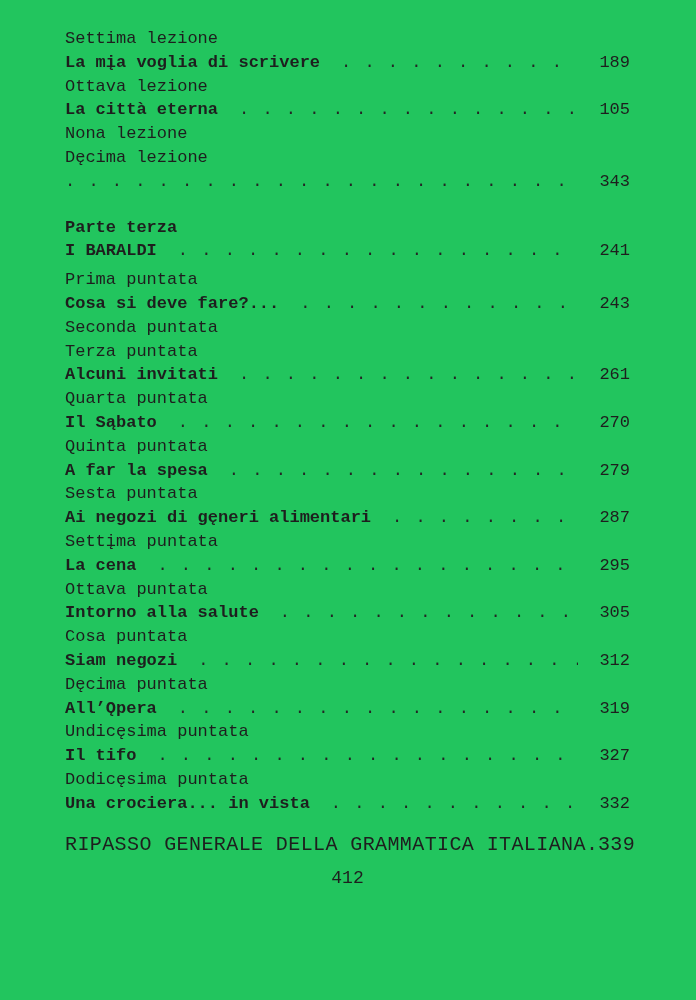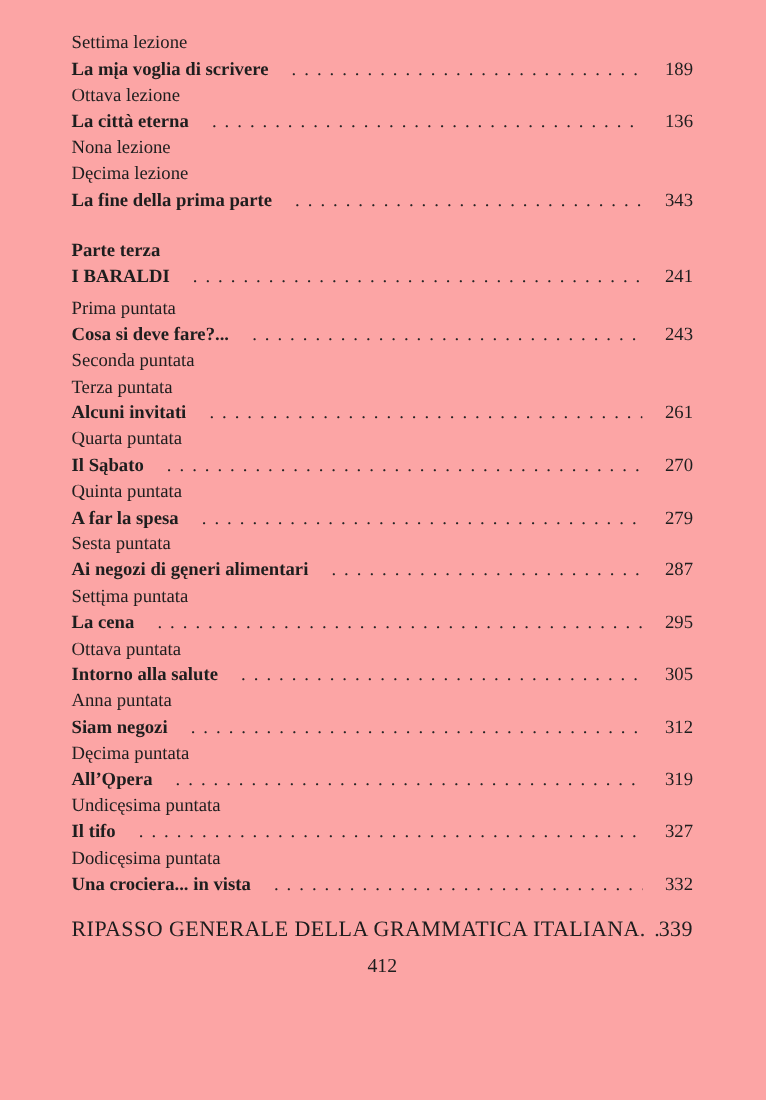--- a/index.html
+++ b/index.html
@@ -1,24 +1,24 @@
 <!DOCTYPE html>
 <html><head>
 <meta charset="utf-8">
 <style>
   html, body { margin: 0; padding: 0; background: #e8e8e8; }
   .book-page {
     position: relative;
     width: 696px;
     height: 1000px;
     margin: 0 auto;
-    background: #fca5a5;
+    background: #22c55e;
     box-sizing: border-box;
     padding: 27px 66px 0 65px;
-    font-family: Liberation Serif, serif;
+    font-family: Liberation Mono, monospace;
     color: #1e1e1e;
     overflow: hidden;
   }
   .toc { font-size: 17px; line-height: 23.8px; }
   .entry { margin: 0; }
   .entry.gap-lg { margin-top: 22px; }
   .entry.gap-md { margin-top: 5px; }
   .label { font-weight: normal; white-space: nowrap; }
   .entry.part .label { font-weight: bold; }
   .titleline { display: flex; align-items: baseline; gap: 21px; }
@@ -65,32 +65,31 @@
         <span class="fill"></span>
         <span class="pageno">189</span>
       </div>
     </div>
 
     <div class="entry">
       <div class="label">Ottava lezione</div>
       <div class="titleline">
         <span class="title">La città eterna</span>
         <span class="fill"></span>
-        <span class="pageno">136</span>
+        <span class="pageno">105</span>
       </div>
     </div>
 
     <div class="entry">
       <div class="label">Nona lezione</div>
     </div>
 
     <div class="entry">
       <div class="label">Dęcima lezione</div>
       <div class="titleline">
-        <span class="title">La fine della prima parte</span>
         <span class="fill"></span>
         <span class="pageno">343</span>
       </div>
     </div>
 
     <div class="entry part gap-lg">
       <div class="label">Parte terza</div>
       <div class="titleline">
         <span class="title">I BARALDI</span>
         <span class="fill"></span>
@@ -159,21 +158,21 @@
     <div class="entry">
       <div class="label">Ottava puntata</div>
       <div class="titleline">
         <span class="title">Intorno alla salute</span>
         <span class="fill"></span>
         <span class="pageno">305</span>
       </div>
     </div>
 
     <div class="entry">
-      <div class="label">Anna puntata</div>
+      <div class="label">Cosa puntata</div>
       <div class="titleline">
         <span class="title">Siam negozi</span>
         <span class="fill"></span>
         <span class="pageno">312</span>
       </div>
     </div>
 
     <div class="entry">
       <div class="label">Dęcima puntata</div>
       <div class="titleline">

